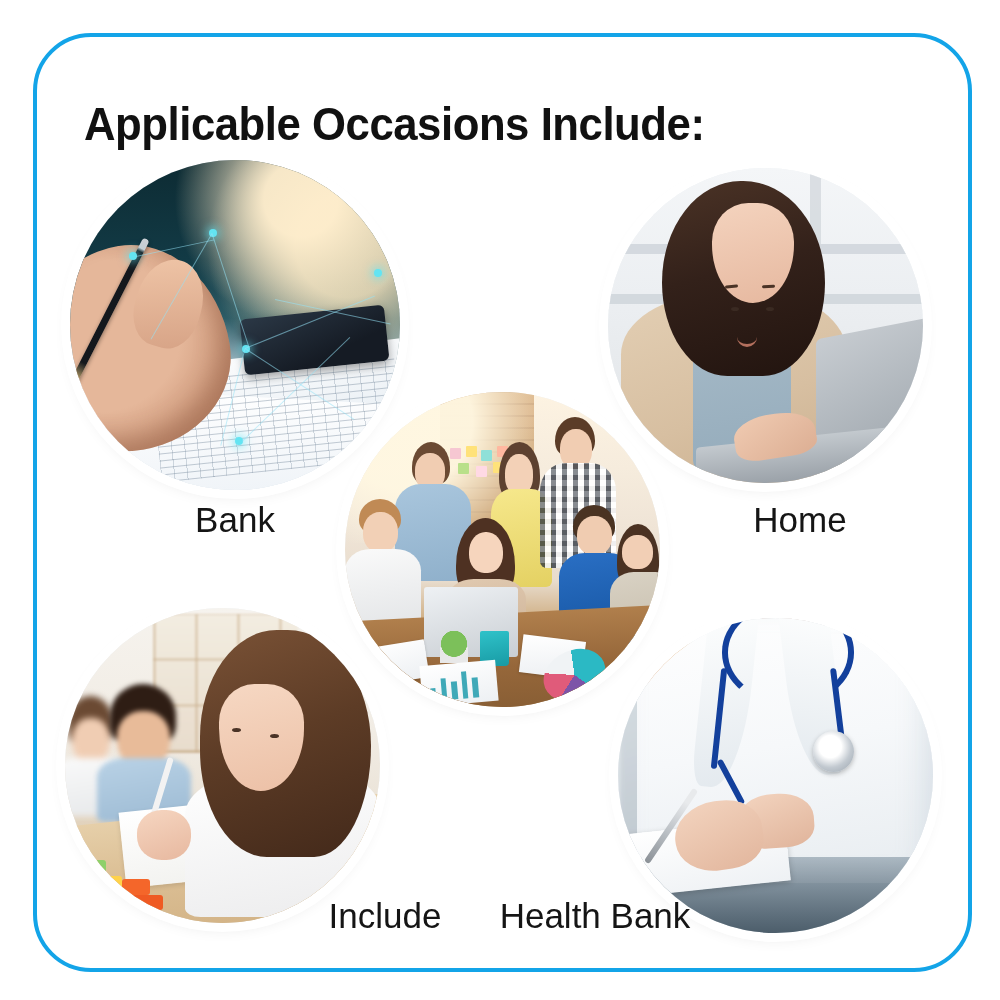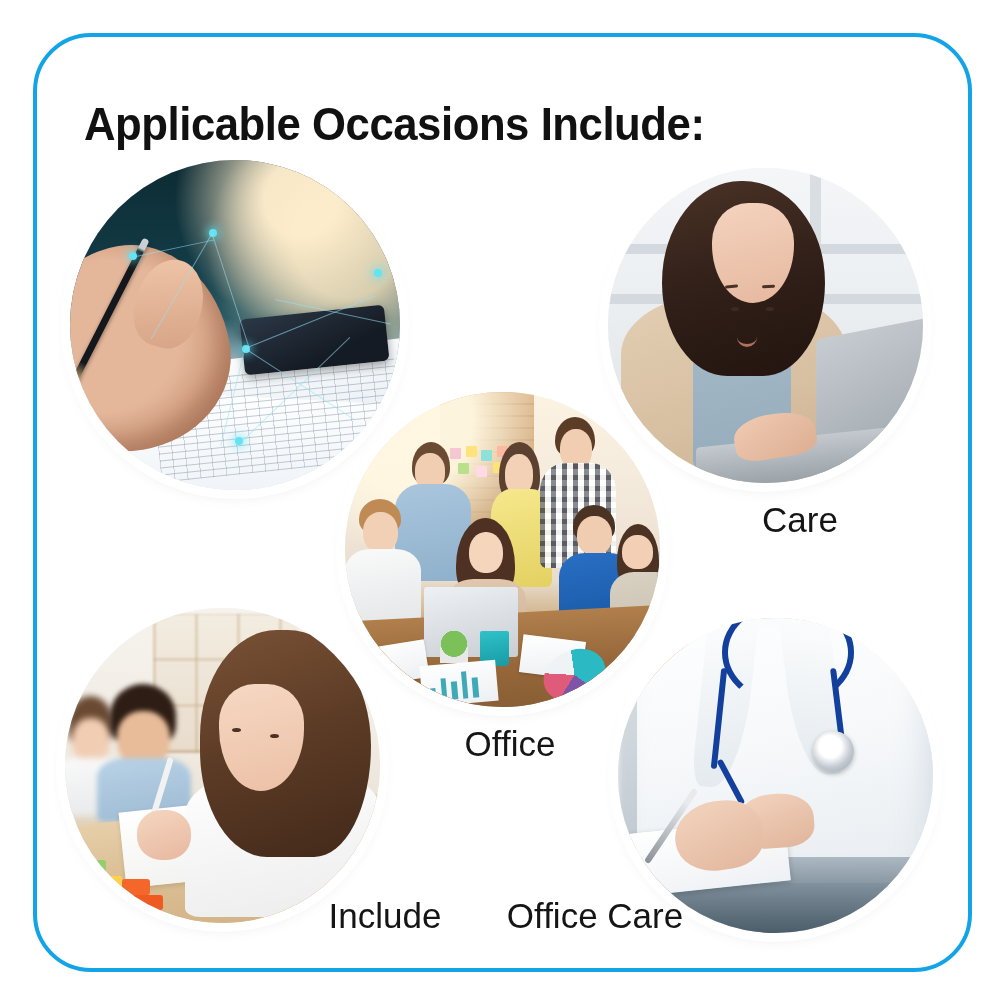--- a/index.html
+++ b/index.html
@@ -371,20 +371,21 @@
         <div class="ln" style="left:43%;top:22%;width:122px;transform:rotate(120deg);"></div>
         <div class="ln" style="left:20%;top:29%;width:80px;transform:rotate(-12deg);"></div>
         <div class="ln" style="left:53%;top:57%;width:140px;transform:rotate(-22deg);"></div>
         <div class="ln" style="left:53%;top:57%;width:130px;transform:rotate(33deg);"></div>
         <div class="ln" style="left:53%;top:57%;width:100px;transform:rotate(104deg);"></div>
         <div class="ln" style="left:52%;top:85%;width:150px;transform:rotate(-44deg);"></div>
         <div class="ln" style="left:62%;top:42%;width:118px;transform:rotate(12deg);"></div>
       </div>
     </div>
   </div>
+  <div class="label" style="left:135px;top:500px;width:200px;">Bank</div>
 
   <div class="halo" style="left:608px;top:168px;width:315px;height:315px;"></div>
   <div class="circle" id="c-home" style="left:608px;top:168px;width:315px;height:315px;">
     <div class="ph" id="ph-home">
       <div class="winbar a"></div>
       <div class="winbar b"></div>
       <div class="winpost" style="left:64%;"></div>
       <div class="cardigan"></div>
       <div class="tshirt"></div>
       <div class="neck"></div>
@@ -393,21 +394,21 @@
       <div class="brow l"></div>
       <div class="brow r"></div>
       <div class="eye l"></div>
       <div class="eye r"></div>
       <div class="smile"></div>
       <div class="laptop-screen"></div>
       <div class="laptop-base"></div>
       <div class="harm"></div>
     </div>
   </div>
-  <div class="label" style="left:705px;top:500px;width:190px;">Care</div>
+  <div class="label" style="left:705px;top:500px;width:190px;">Home</div>
 
   <div class="halo" style="left:345px;top:392px;width:315px;height:315px;"></div>
   <div class="circle" id="c-office" style="left:345px;top:392px;width:315px;height:315px;">
     <div class="ph" id="ph-office">
       <div class="brick"></div>
       <div class="sun"></div>
       <div class="stickies">
         <div class="sn" style="left:2%;top:6%;background:#f6c7d2;"></div>
         <div class="sn" style="left:22%;top:0;background:#ffe27a;"></div>
         <div class="sn" style="left:43%;top:10%;background:#8fe0d8;"></div>
@@ -465,21 +466,20 @@
       <div class="pie"></div>
       <div class="chartp">
         <div class="bar" style="left:12%;height:32%;"></div>
         <div class="bar" style="left:26%;height:52%;"></div>
         <div class="bar" style="left:40%;height:42%;"></div>
         <div class="bar" style="left:54%;height:66%;"></div>
         <div class="bar" style="left:68%;height:48%;"></div>
       </div>
     </div>
   </div>
-  <div class="label" style="left:410px;top:724px;width:200px;">Office</div>
 
   <div class="halo" style="left:65px;top:608px;width:315px;height:315px;"></div>
   <div class="circle" id="c-school" style="left:65px;top:608px;width:315px;height:315px;">
     <div class="ph" id="ph-school">
       <div class="shelf"></div>
       <div class="kidB">
         <div style="position:absolute;left:20%;top:0;width:60%;height:44%;background:#6b4a33;border-radius:50% 50% 36% 36%;"></div>
         <div style="position:absolute;left:26%;top:18%;width:50%;height:38%;background:#f0cdb3;border-radius:46%;"></div>
         <div style="position:absolute;left:0;top:52%;width:100%;height:48%;background:linear-gradient(170deg,#fafafa,#e6e8ea);border-radius:30% 30% 8% 8%;"></div>
       </div>
@@ -520,15 +520,15 @@
       <div class="st-tube" style="left:69%;top:16%;width:6px;height:26%;transform:rotate(-7deg);"></div>
       <div class="st-tube" style="left:35%;top:44%;width:6px;height:16%;transform:rotate(-28deg);"></div>
       <div class="st-bell" style="left:62%;top:36%;"></div>
       <div class="glass"></div>
       <div class="paper2"></div>
       <div class="hand4"></div>
       <div class="hand3"></div>
       <div class="pen2"></div>
     </div>
   </div>
-  <div class="label" style="left:450px;top:896px;width:290px;">Office Care</div>
+  <div class="label" style="left:450px;top:896px;width:290px;">Health Bank</div>
 
 </div>
 
 </body></html>

